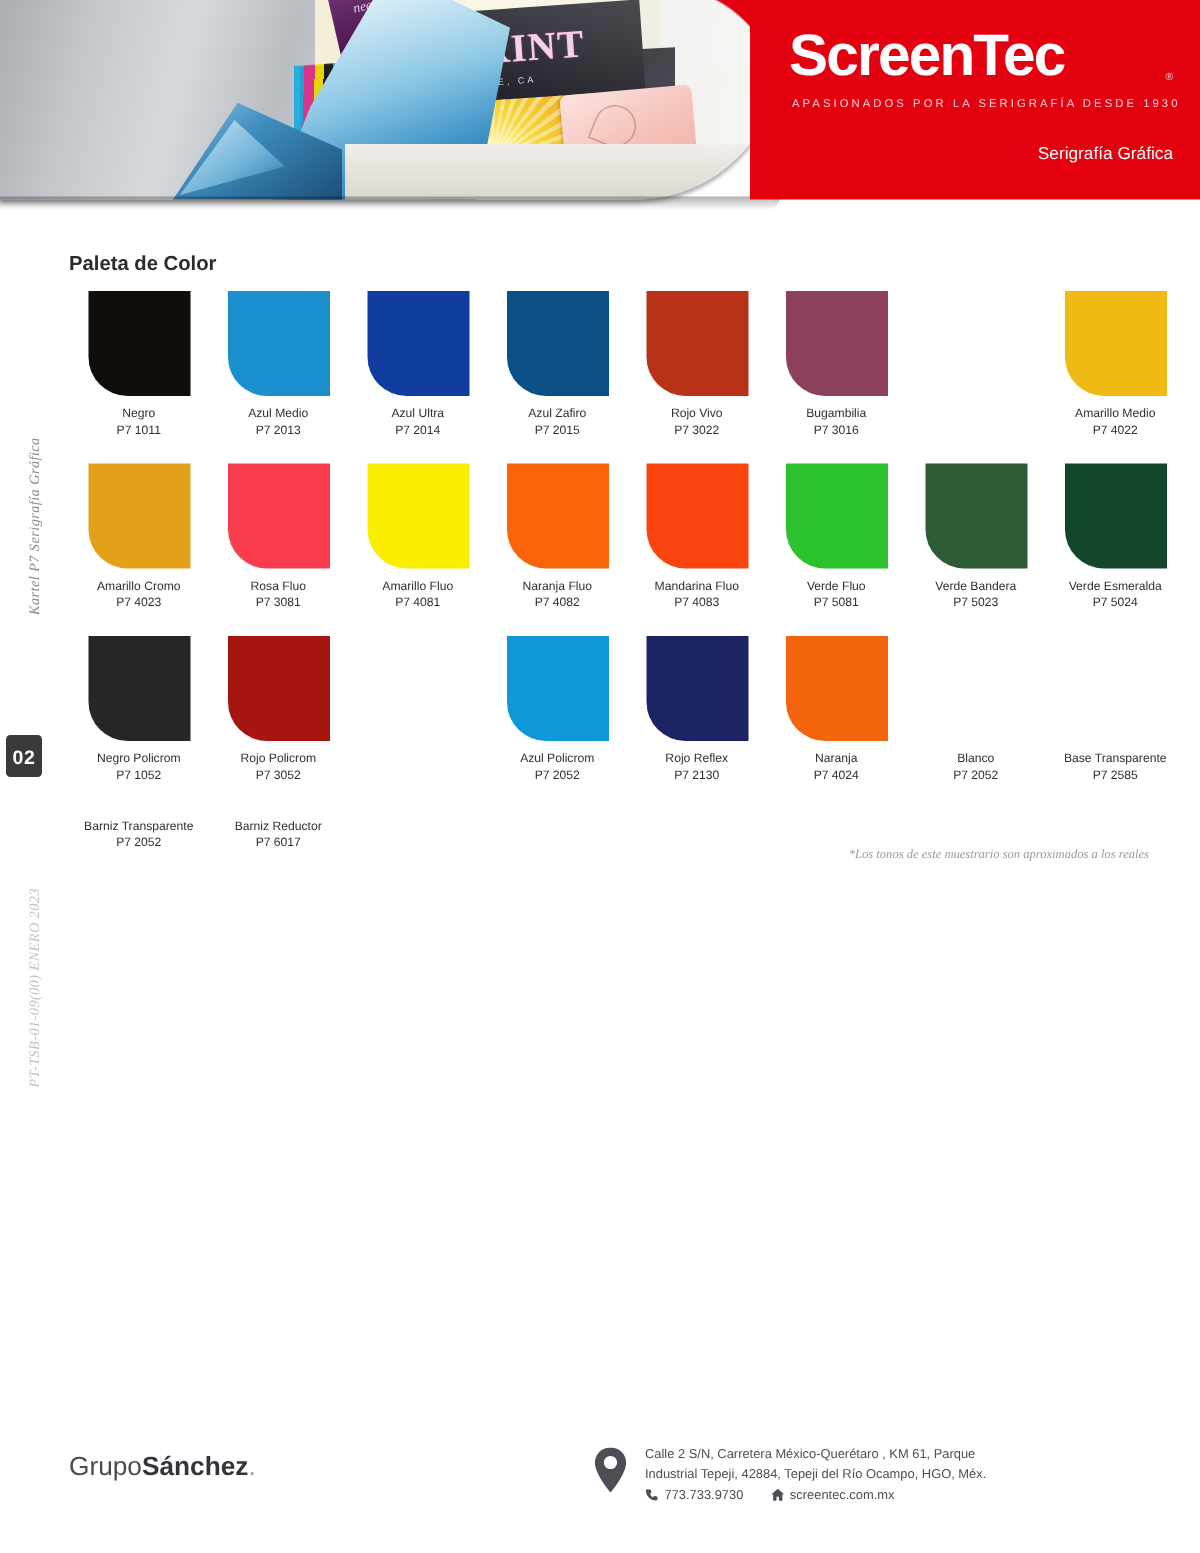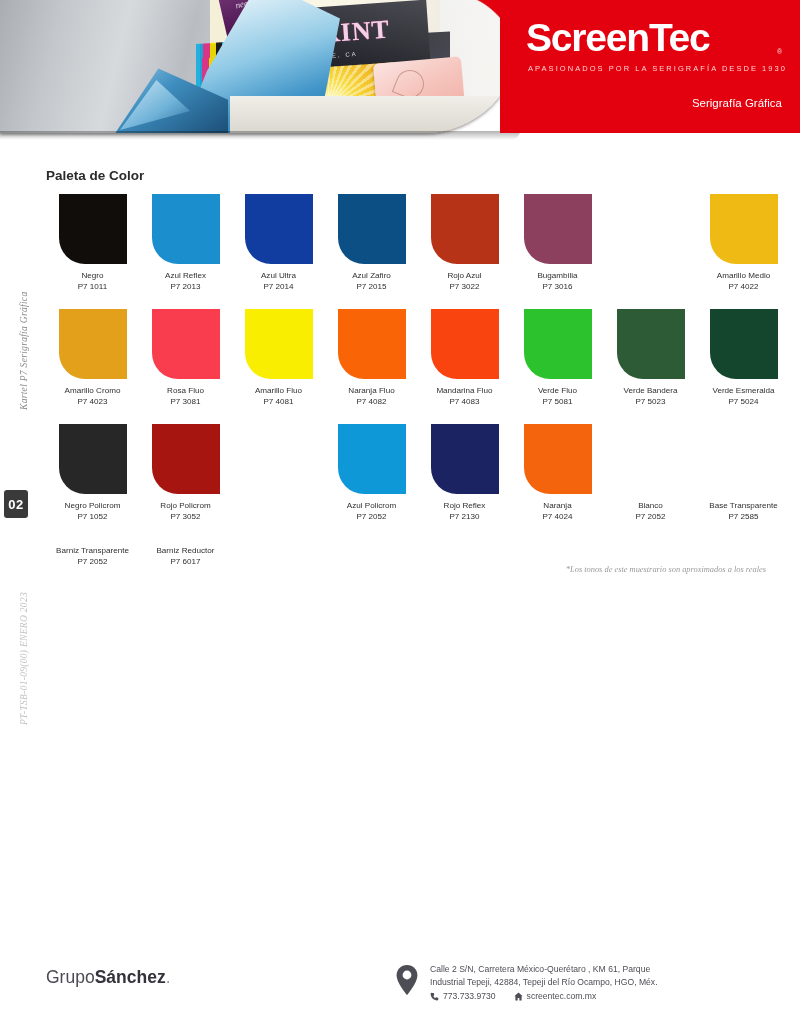--- a/index.html
+++ b/index.html
@@ -371,36 +371,36 @@
     <div class="section-title">Paleta de Color</div>
     <div class="grid" id="swatch-grid">
         <div class="row">
           <div class="cell" style="left: 0px;">
             <div class="swatch" style="background: rgb(16, 13, 11);"></div>
             <div class="cell-label">Negro</div>
             <div class="cell-code">P7 1011</div>
           </div>
           <div class="cell" style="left: 93px;">
             <div class="swatch" style="background: rgb(27, 143, 206);"></div>
-            <div class="cell-label">Azul Reflex</div>
+            <div class="cell-label">Azul Medio</div>
             <div class="cell-code">P7 2013</div>
           </div>
           <div class="cell" style="left: 186px;">
             <div class="swatch" style="background: rgb(18, 61, 160);"></div>
             <div class="cell-label">Azul Ultra</div>
             <div class="cell-code">P7 2014</div>
           </div>
           <div class="cell" style="left: 279px;">
             <div class="swatch" style="background: rgb(12, 79, 132);"></div>
             <div class="cell-label">Azul Zafiro</div>
             <div class="cell-code">P7 2015</div>
           </div>
           <div class="cell" style="left: 372px;">
             <div class="swatch" style="background: rgb(183, 51, 23);"></div>
-            <div class="cell-label">Rojo Azul</div>
+            <div class="cell-label">Rojo Vivo</div>
             <div class="cell-code">P7 3022</div>
           </div>
           <div class="cell" style="left: 465px;">
             <div class="swatch" style="background: rgb(141, 63, 94);"></div>
             <div class="cell-label">Bugambilia</div>
             <div class="cell-code">P7 3016</div>
           </div>
           <div class="cell" style="left: 651px;">
             <div class="swatch" style="background: rgb(240, 186, 20);"></div>
             <div class="cell-label">Amarillo Medio</div>

